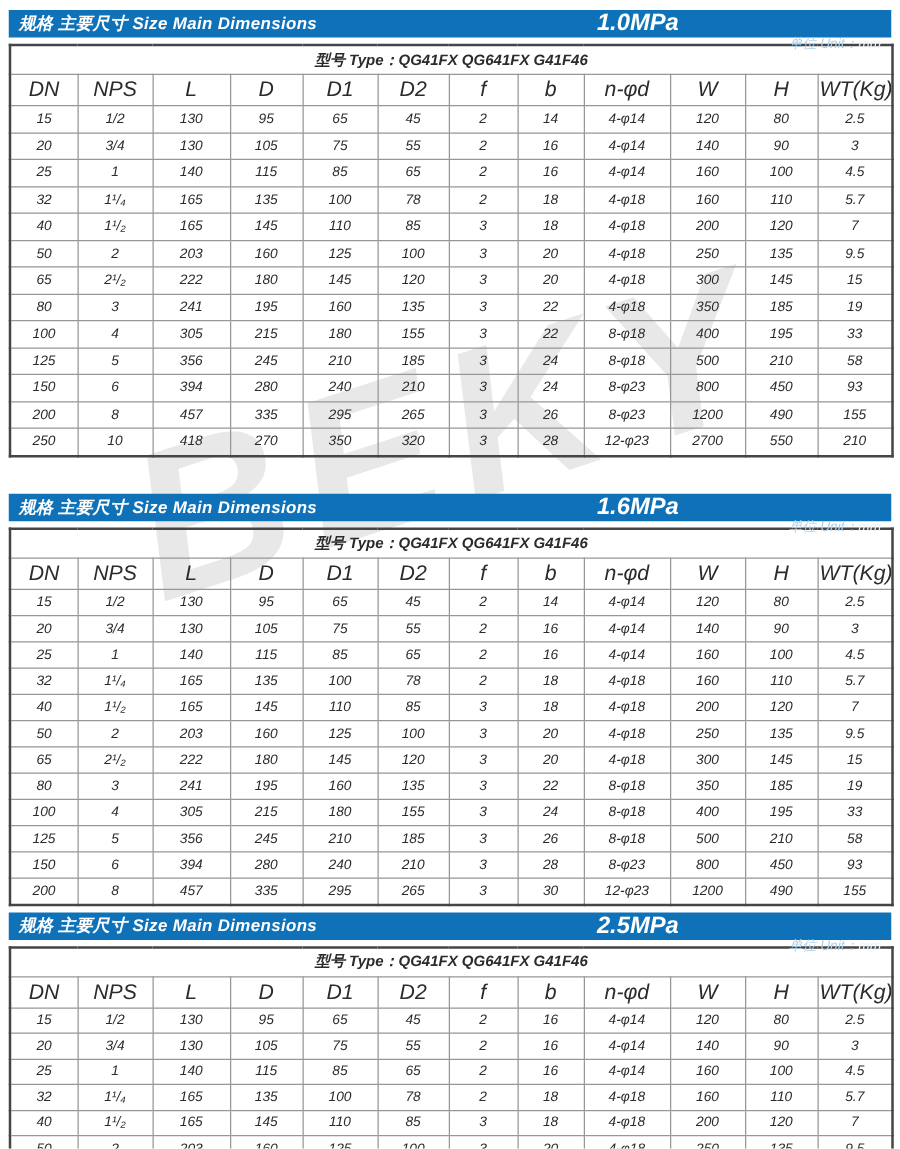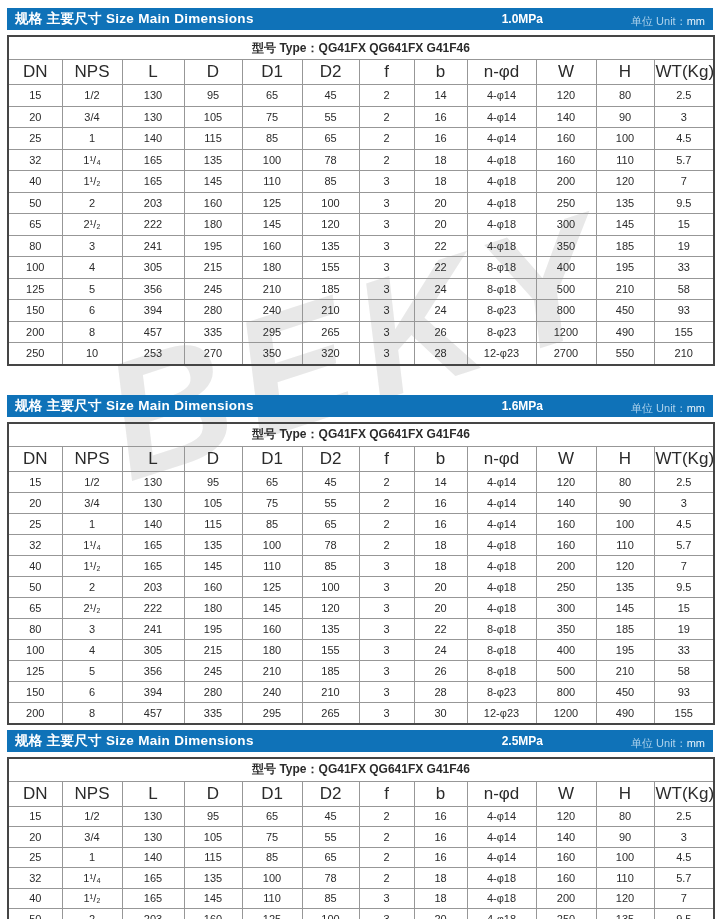--- a/index.html
+++ b/index.html
@@ -18,39 +18,39 @@
     font-weight:bold;
     font-style:italic;
     letter-spacing:14px;
     color:var(--watermark-color,#cccccc);
     opacity:.42;
     transform:rotate(-18deg);
     z-index:0;
     user-select:none;
     white-space:nowrap;
   }
-  .content{position:absolute;inset:0;padding:8px 7px 0 7px;z-index:1;}
+  .content{position:absolute;inset:0;padding:8px 7px 0 7px;z-index:1;font-style:italic;}
   .section{position:relative;}
   .s0{--rh:18.5px;}
   .s1{--rh:18px;margin-top:29px;}
   .s2{--rh:17.5px;margin-top:5px;}
   .bar{
     position:relative;
     height:22px;
     background:var(--header-bar,#0f72b8);
     display:flex;align-items:center;
     padding:0 8px;box-sizing:border-box;
   }
   .bar-title{color:#ffffff;font-size:13.5px;font-weight:bold;letter-spacing:.3px;}
   .bar-pressure{
     position:absolute;right:170px;top:0;height:22px;line-height:22px;
-    color:#ffffff;font-size:12px;font-weight:bold;
+    color:#ffffff;font-size:19px;font-weight:bold;
   }
   .bar-unit{
-    position:absolute;right:8px;top:2px;height:22px;line-height:22px;
+    position:absolute;right:8px;top:16px;height:22px;line-height:22px;
     font-size:11px;
   }
   .unit-label{color:#aed2ec;}
   .unit-value{color:#eaf4fc;}
   table.spec{
     width:706px;margin-top:5px;
     border-collapse:collapse;table-layout:fixed;
     background:transparent;
     padding-left:46px;
   }
@@ -280,21 +280,21 @@
                 <td>3</td>
                 <td>26</td>
                 <td>8-φ23</td>
                 <td>1200</td>
                 <td>490</td>
                 <td>155</td>
               </tr>
               <tr>
                 <td>250</td>
                 <td>10</td>
-                <td>253</td>
+                <td>418</td>
                 <td>270</td>
                 <td>350</td>
                 <td>320</td>
                 <td>3</td>
                 <td>28</td>
                 <td>12-φ23</td>
                 <td>2700</td>
                 <td>550</td>
                 <td>210</td>
               </tr>

